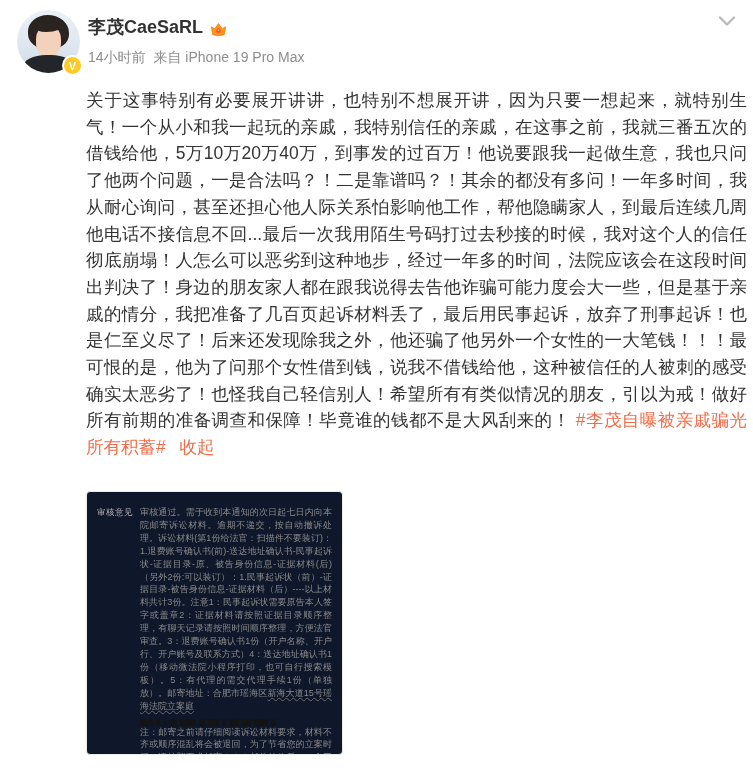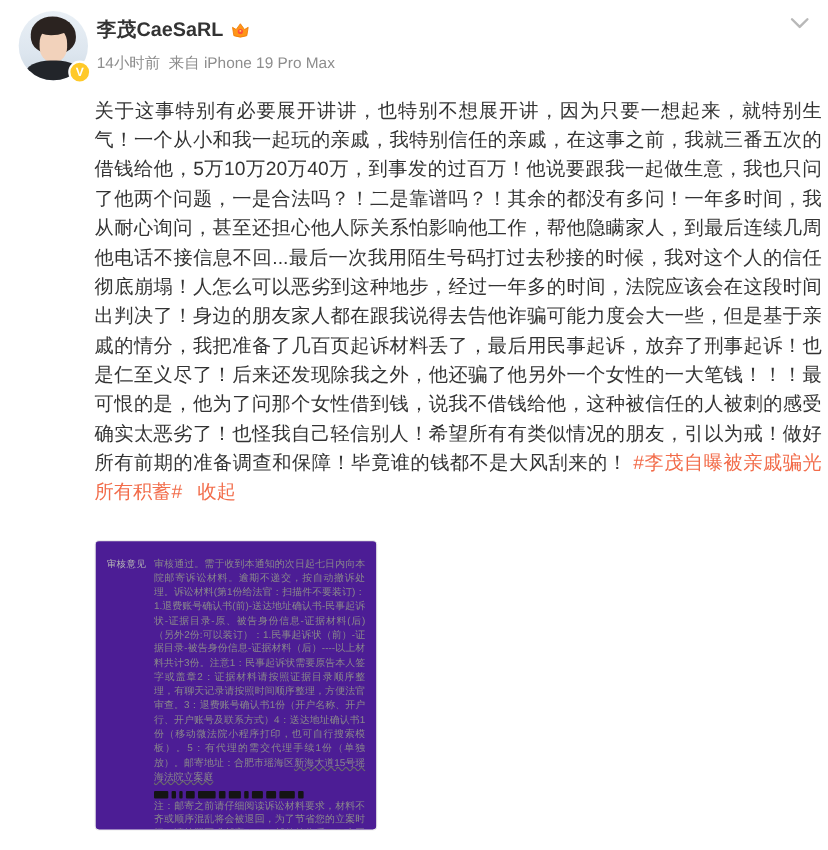--- a/index.html
+++ b/index.html
@@ -34,21 +34,21 @@
     background:#22252a; border-radius:45% 45% 0 0;
   }
   .v-badge {
     position:absolute; right:-3px; bottom:-3px; width:21px; height:21px;
     border-radius:50%; background:#ffc928; border:2px solid #fff;
     color:#fff; font-size:11px; font-weight:bold;
     display:flex; align-items:center; justify-content:center;
   }
   .username-row {
     position:absolute; left:88px; top:15px; height:24px;
-    display:flex; align-items:center; gap:6px;
+    display:flex; align-items:flex-end; gap:6px;
   }
   .username { font-size:18px; font-weight:700; color:#333; cursor:pointer; }
   .crown { width:19px; height:19px; display:inline-block; }
   .meta {
     position:absolute; left:88px; top:49px;
     font-size:14px; color:#8d8d8d;
   }
   .meta span { margin-right:4px;text-align:right; }
   .chevron { position:absolute; left:716px; top:11px; cursor:pointer; }
 
@@ -57,21 +57,21 @@
     position:absolute; left:86px; top:87px; width:661px;
     font-size:17.5px; line-height:26.7px; color:#333;
     word-break:break-all; text-align:justify;
   }
   .link { color:#f26c4a; text-decoration:none; cursor:pointer; }
   .collapse { margin-left:9px; }
 
   
   .attachment {
     position:absolute; left:86px; top:491px; width:257px; height:264px;
-    background:#4c1d95; border:1px solid #ececec; border-radius:4px;
+    background:#0f172a; border:1px solid #ececec; border-radius:4px;
     padding:14px 10px 0 10px; display:flex; gap:7px; overflow:hidden;
     cursor:pointer;
   }
   .doc-label {
     flex:0 0 36px; font-size:8.5px; color:#b5b5b5;
     letter-spacing:0.5px; filter:blur(0.3px); padding-top:1px;
   }
   .doc-body {
     flex:1; font-size:9px; line-height:12.9px; color:#8a8a8a;
     text-align:justify; word-break:break-all; filter:blur(0.35px);

